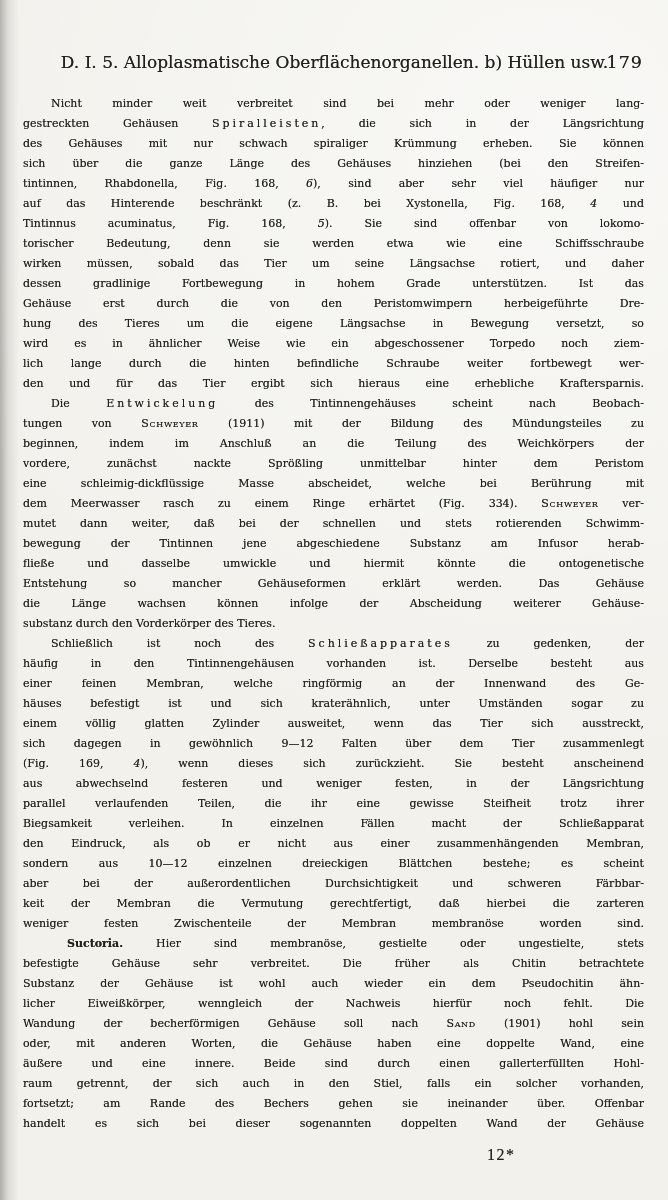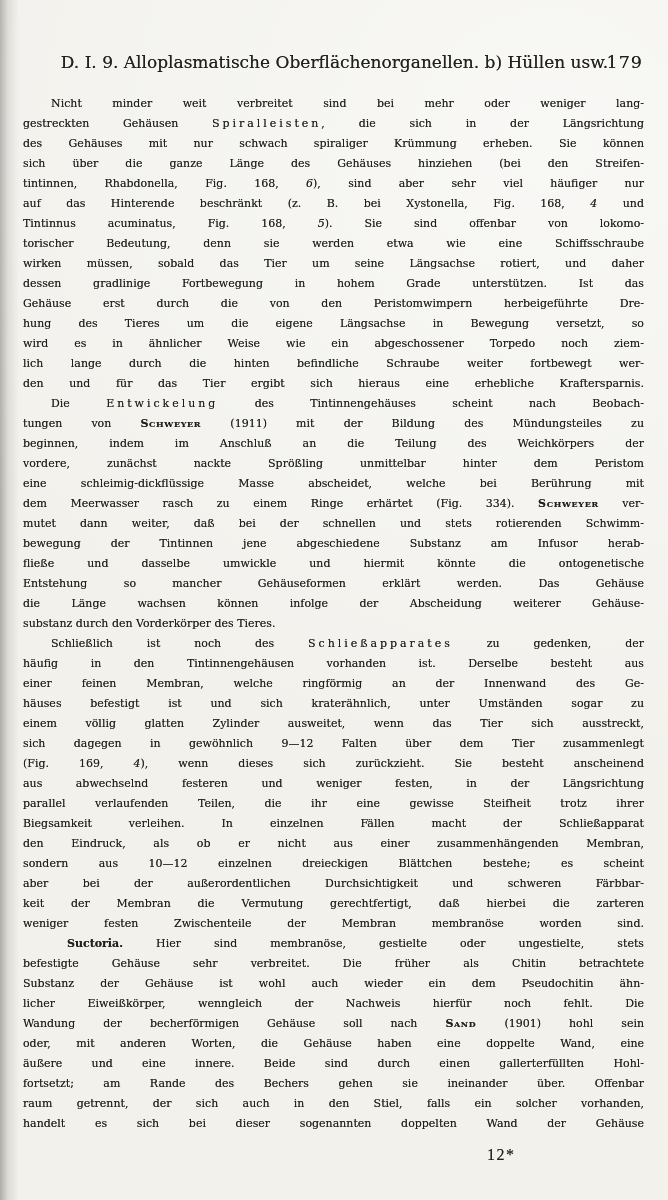--- a/index.html
+++ b/index.html
@@ -47,39 +47,39 @@
     height: 20px;
     line-height: 20px;
     text-align: justify;
     text-align-last: justify;
     -moz-text-align-last: justify;
     white-space: nowrap-off;
   }
   .line.first { text-indent: 28px; }
   .line.lastleft { text-align-last: left; -moz-text-align-last: left; }
   .spaced { letter-spacing: 0.27em; }
-  .smallcaps { font-variant: small-caps; letter-spacing: 0.06em; font-weight: bold; }
+  .smallcaps { font-variant: small-caps; letter-spacing: 0.06em; }
   .italic { font-style: italic; }
   .bold { font-weight: bold; margin-left: 16px; }
   .footer-mark {
     position: absolute;
     top: 1146px;
     left: 487px;
     font-size: 16px;
     letter-spacing: 1.5px;
     text-shadow: 0 0 0.5px rgba(25,24,20,0.55);
     font-family: Liberation Serif, serif;
   }
 </style>
 </head>
 <body>
 
 <div class="page">
   <div class="running-head">
-    <span class="running-title">D. I. 9. Alloplasmatische Oberflächenorganellen. b) Hüllen usw.</span>
+    <span class="running-title">D. I. 5. Alloplasmatische Oberflächenorganellen. b) Hüllen usw.</span>
     <span class="page-number">179</span>
   </div>
 
   <div class="page-body">
       <div class="line first">Nicht minder weit verbreitet sind bei mehr oder weniger lang-</div>
       <div class="line">gestreckten Gehäusen <span class="spaced">Spiralleisten</span>, die sich in der Längsrichtung</div>
       <div class="line">des Gehäuses mit nur schwach spiraliger Krümmung erheben. Sie können</div>
       <div class="line">sich über die ganze Länge des Gehäuses hinziehen (bei den Streifen-</div>
       <div class="line">tintinnen, Rhabdonella, Fig. 168, <span class="italic">6</span>), sind aber sehr viel häufiger nur</div>
       <div class="line">auf das Hinterende beschränkt (z. B. bei Xystonella, Fig. 168, <span class="italic">4</span> und</div>
@@ -119,19 +119,19 @@
       <div class="line">aber bei der außerordentlichen Durchsichtigkeit und schweren Färbbar-</div>
       <div class="line">keit der Membran die Vermutung gerechtfertigt, daß hierbei die zarteren</div>
       <div class="line">weniger festen Zwischenteile der Membran membranöse worden sind.</div>
       <div class="line first"><span class="bold">Suctoria.</span> Hier sind membranöse, gestielte oder ungestielte, stets</div>
       <div class="line">befestigte Gehäuse sehr verbreitet. Die früher als Chitin betrachtete</div>
       <div class="line">Substanz der Gehäuse ist wohl auch wieder ein dem Pseudochitin ähn-</div>
       <div class="line">licher Eiweißkörper, wenngleich der Nachweis hierfür noch fehlt. Die</div>
       <div class="line">Wandung der becherförmigen Gehäuse soll nach <span class="smallcaps">Sand</span> (1901) hohl sein</div>
       <div class="line">oder, mit anderen Worten, die Gehäuse haben eine doppelte Wand, eine</div>
       <div class="line">äußere und eine innere. Beide sind durch einen gallerterfüllten Hohl-</div>
+      <div class="line">raum getrennt, der sich auch in den Stiel, falls ein solcher vorhanden,</div>
       <div class="line">fortsetzt; am Rande des Bechers gehen sie ineinander über. Offenbar</div>
-      <div class="line">raum getrennt, der sich auch in den Stiel, falls ein solcher vorhanden,</div>
       <div class="line">handelt es sich bei dieser sogenannten doppelten Wand der Gehäuse</div>
     </div>
 
   <div class="footer-mark">12*</div>
 </div>
 
 </body></html>

